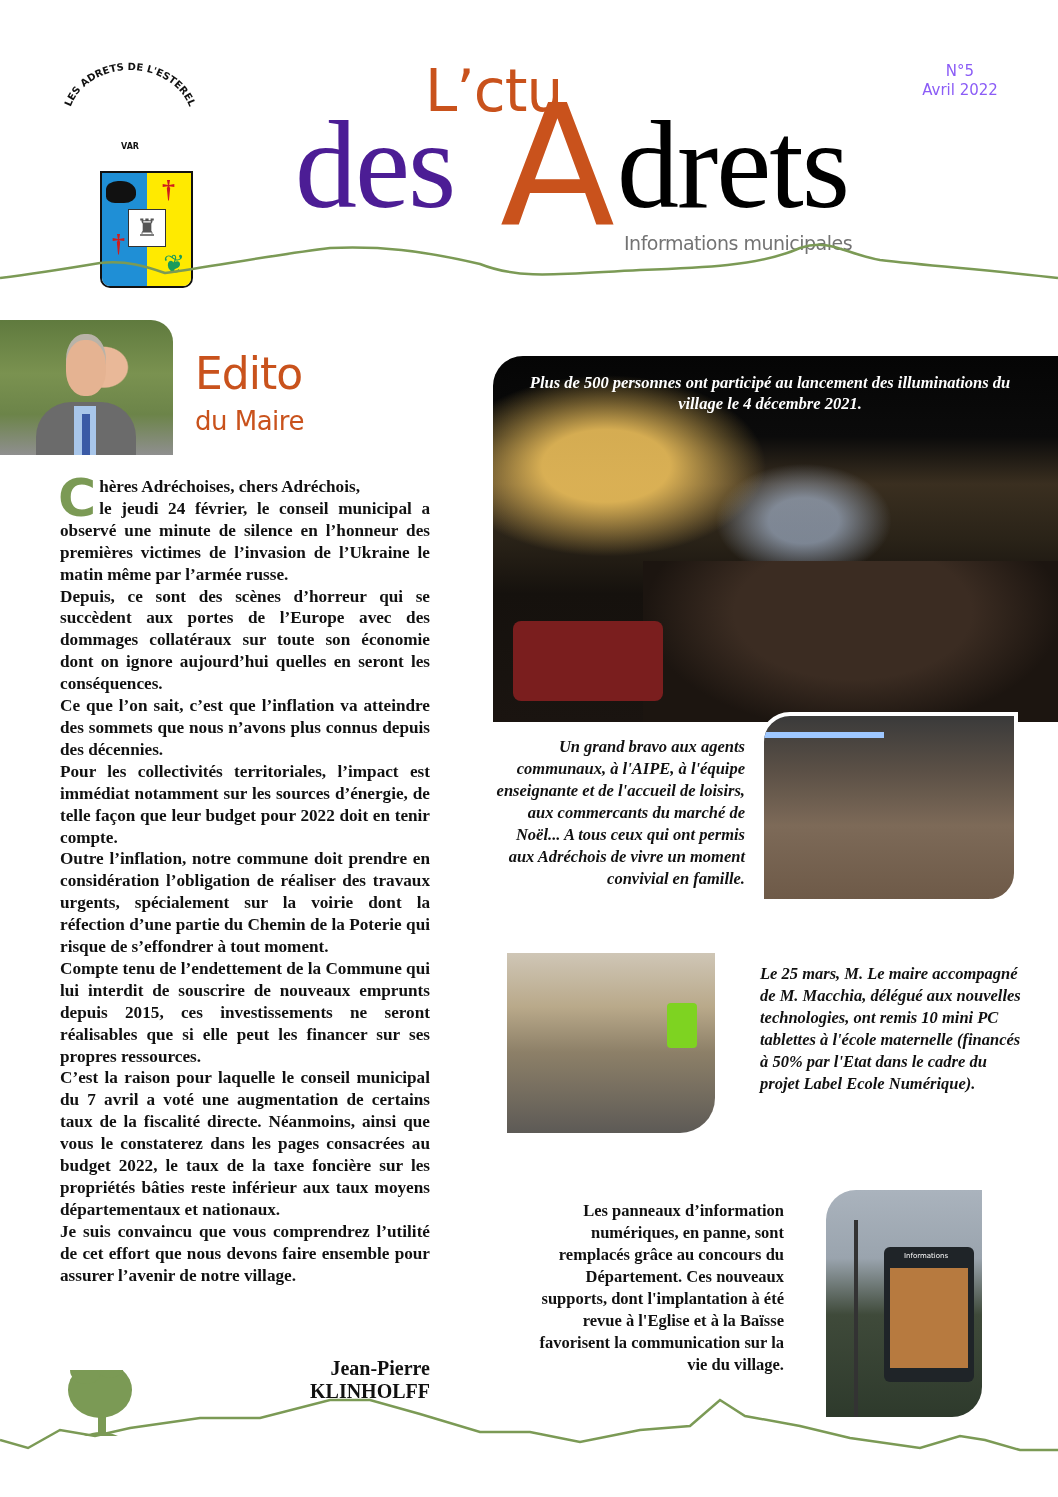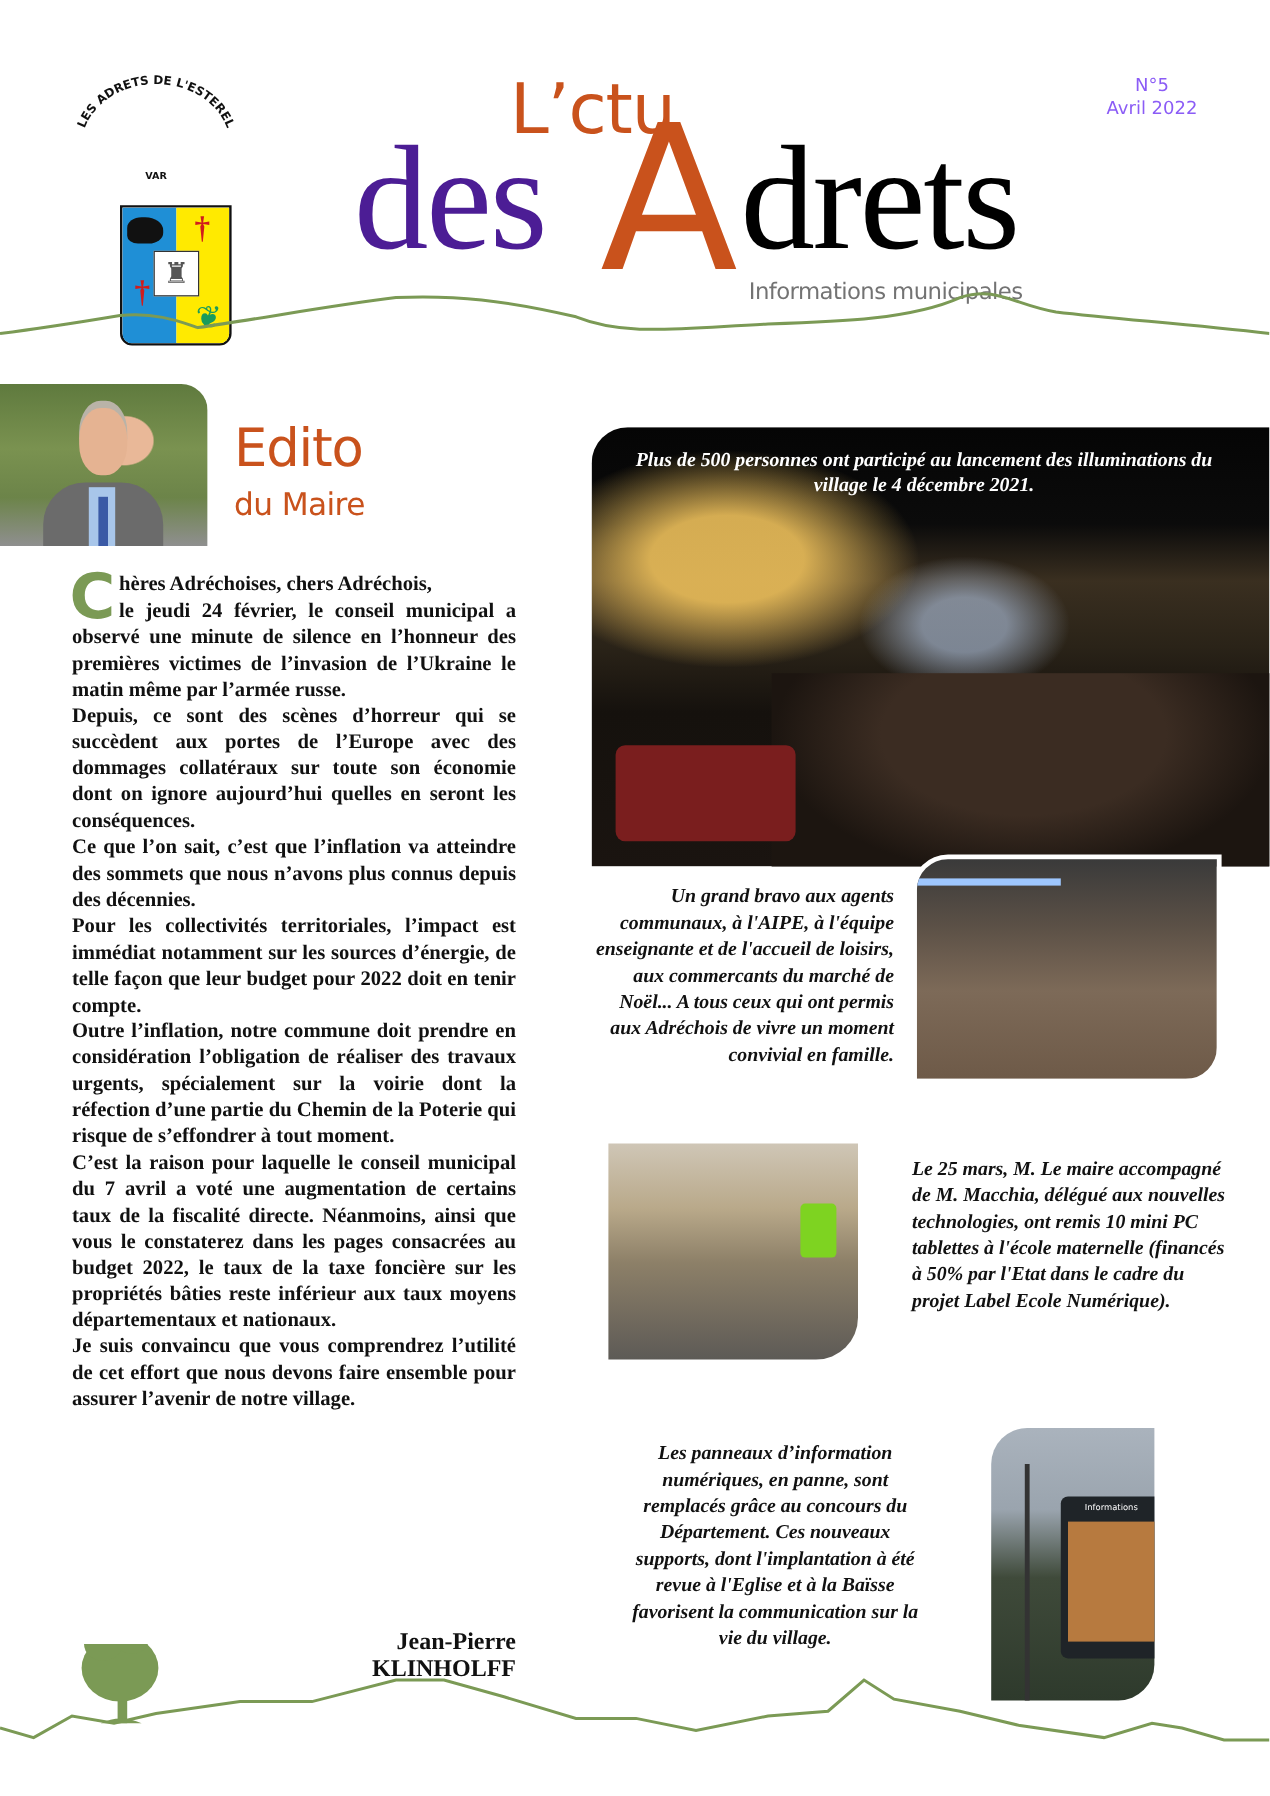--- a/index.html
+++ b/index.html
@@ -59,27 +59,27 @@
   .photo-kids { left:760px; top:712px; width:250px; height:183px; border:4px solid #fff; border-radius:30px 0 30px 0; overflow:hidden;
     background: linear-gradient(180deg,#3a3a3a 0%,#5b5046 30%,#7d6a58 60%,#6e5a48 100%); }
   .photo-kids .lights { position:absolute; left:0; top:16px; width:120px; height:6px; background:#9ec7ff; }
   .caption-kids { left:495px; top:736px; width:250px; text-align:right; font-style:italic; font-weight:bold; font-size:16.5px; line-height:22px; }
 
   .photo-school { left:507px; top:953px; width:208px; height:180px; border-radius:0 0 35px 0; overflow:hidden;
     background: linear-gradient(180deg,#cfc6b6 0%,#b9a98a 30%,#8d8068 55%,#5d5a56 100%); }
   .photo-school .green { position:absolute; left:160px; top:50px; width:30px; height:45px; background:#7ed321; border-radius:4px; }
   .caption-school { left:760px; top:963px; width:270px; text-align:left; font-style:italic; font-weight:bold; font-size:16.5px; line-height:22px; }
 
-  .photo-sign { left:826px; top:1190px; width:136px; height:227px; border-radius:30px 0 30px 0; overflow:hidden;
+  .photo-sign { left:826px; top:1190px; width:156px; height:227px; border-radius:30px 0 30px 0; overflow:hidden;
     background: linear-gradient(180deg,#aab3bd 0%,#9aa4ae 30%,#3f4a3a 55%,#2e3a2c 100%); }
   .photo-sign .board { position:absolute; left:58px; top:57px; width:90px; height:135px; background:#1f2428; border-radius:6px; }
   .photo-sign .poster { position:absolute; left:64px; top:78px; width:78px; height:100px; background:#b77a3f; }
   .photo-sign .pole { position:absolute; left:28px; top:30px; width:4px; height:200px; background:#333; }
   .sign-label { position:absolute; left:78px; top:62px; color:#fff; font-family:"DejaVu Sans", sans-serif; font-size:7px; }
-  .caption-sign { left:520px; top:1200px; width:252px; text-align:center; font-style:italic; font-weight:bold; font-size:16.5px; line-height:22px; }
+  .caption-sign { left:532px; top:1200px; width:252px; text-align:right; font-weight:bold; font-size:16.5px; line-height:22px; }
 
   .footer { left:0; top:1370px; width:1058px; height:127px; }
 </style>
 </head>
 <body>
 
 <div class="abs crest-wrap">
   <svg class="abs crest-arc" viewBox="0 0 140 70">
     <defs>
         <path id="arcp" d="M8,62 A62,52 0 0 1 132,62"></path>
@@ -126,20 +126,21 @@
 <div class="abs edito-sub">du Maire</div>
 
 <div class="abs edito-body">
   <span class="dropcap">C</span>
   <p style="white-space:pre-line;">hères Adréchoises, chers Adréchois,
 le jeudi 24 février, le conseil municipal a observé une minute de silence en l’honneur des premières victimes de l’invasion de l’Ukraine le matin même par l’armée russe.</p>
   <p>Depuis, ce sont des scènes d’horreur qui se succèdent aux portes de l’Europe avec des dommages collatéraux sur toute son économie dont on ignore aujourd’hui quelles en seront les conséquences.</p>
   <p>Ce que l’on sait, c’est que l’inflation va atteindre des sommets que nous n’avons plus connus depuis des décennies.</p>
   <p>Pour les collectivités territoriales, l’impact est immédiat notamment sur les sources d’énergie, de telle façon que leur budget pour 2022 doit en tenir compte.</p>
   <p>Outre l’inflation, notre commune doit prendre en considération l’obligation de réaliser des travaux urgents, spécialement sur la voirie dont la réfection d’une partie du Chemin de la Poterie qui risque de s’effondrer à tout moment.</p>
+  <p>Compte tenu de l’endettement de la Commune qui lui interdit de souscrire de nouveaux emprunts depuis 2015, ces investissements ne seront réalisables que si elle peut les financer sur ses propres ressources.</p>
   <p>C’est la raison pour laquelle le conseil municipal du 7 avril a voté une augmentation de certains taux de la fiscalité directe. Néanmoins, ainsi que vous le constaterez dans les pages consacrées au budget 2022, le taux de la taxe foncière sur les propriétés bâties reste inférieur aux taux moyens départementaux et nationaux.</p>
   <p>Je suis convaincu que vous comprendrez l’utilité de cet effort que nous devons faire ensemble pour assurer l’avenir de notre village.</p>
 </div>
 <div class="abs signature">Jean-Pierre KLINHOLFF</div>
 
 <div class="abs photo-night">
   <div class="crowd"></div>
   <div class="sleigh"></div>
 </div>
 <div class="abs caption-night">Plus de 500 personnes ont participé au lancement des illuminations du village le 4 décembre 2021.</div>

